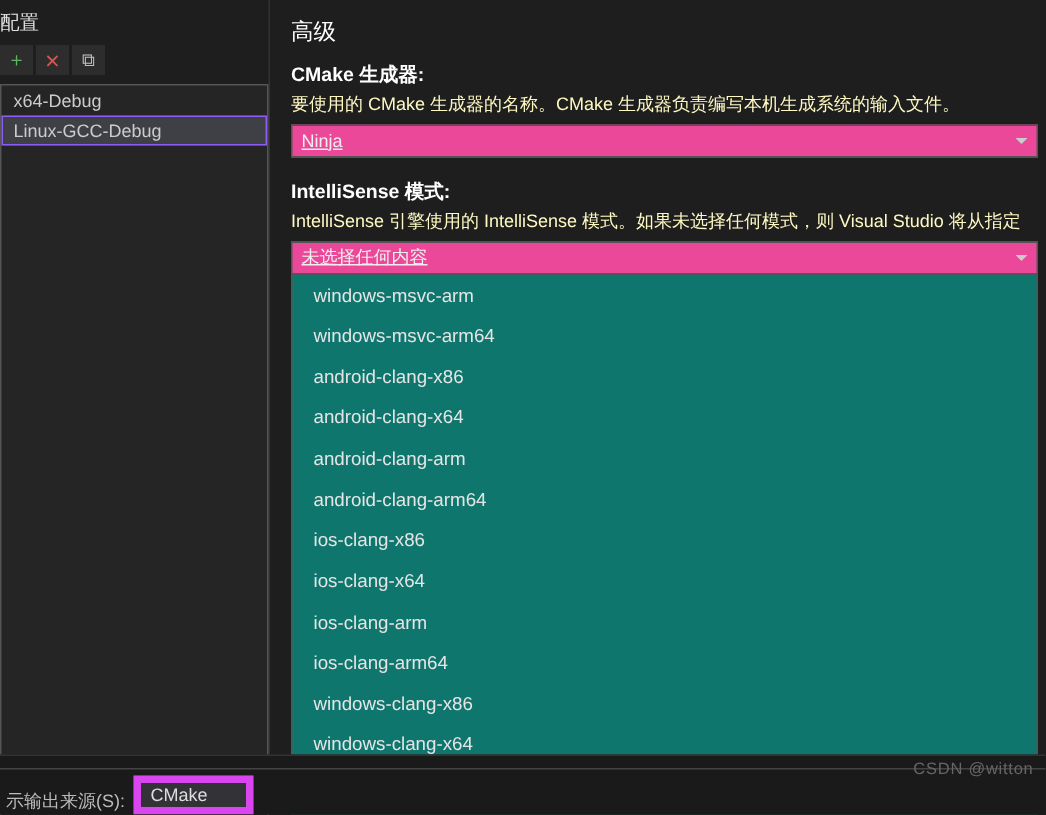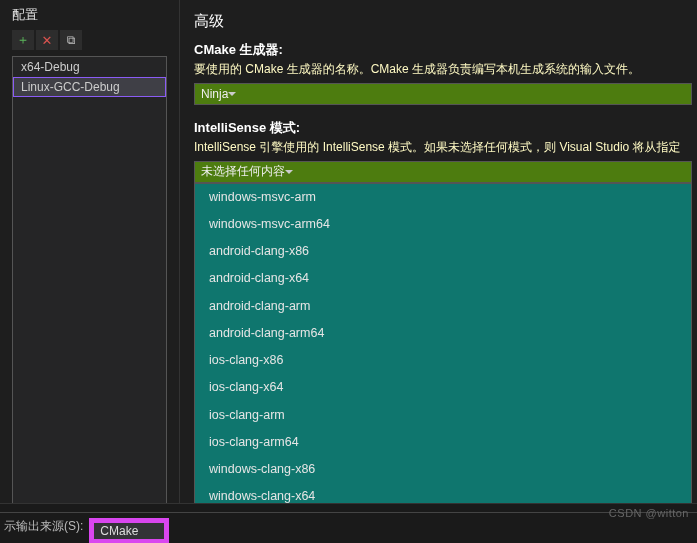--- a/index.html
+++ b/index.html
@@ -9,21 +9,21 @@
       font-family: "Microsoft YaHei", "Segoe UI", sans-serif;
       font-size: 12px;
       width: 697px;
       height: 543px;
       overflow: hidden;
       position: relative;
     }
     .container { display: flex; height: 100%; }
     .left-pane {
       width: 180px;
-      padding: 6px 12px;
+      padding: 6px 0;
       border-right: 1px solid #333;
     }
     .config-title { font-size: 13px; color: #e0e0e0; margin-bottom: 6px; }
     .toolbar { display: flex; gap: 2px; margin-bottom: 6px; align-items: center; }
     .tbtn {
       width: 22px; height: 20px;
       display: flex; align-items: center; justify-content: center;
       cursor: pointer;
       font-size: 13px;
       background: #2d2d2d;
@@ -63,30 +63,32 @@
       font-weight: bold;
       margin-bottom: 2px;
     }
     .field-desc {
       font-size: 12px;
       color: #fef9c3;
       margin-bottom: 5px;
       line-height: 1.4;
     }
     .dropdown-box {
-      background: #4d7c0f;
+      background: #ec4899;
       border: 1px solid #555;
       height: 22px;
       display: flex;
       align-items: center;
+      justify-content: space-between;
       padding: 0 6px;
       color: #eee;
       margin-bottom: 14px;
       cursor: pointer;
       width: 498px;
+      text-decoration: underline;
     }
     .caret {
       width: 0; height: 0;
       border-left: 4px solid transparent;
       border-right: 4px solid transparent;
       border-top: 4px solid #ccc;
     }
     .options-list {
       background: #0f766e;
       border: 1px solid #555;
@@ -104,21 +106,21 @@
     .bottom-strip {
       position: absolute;
       bottom: 0; left: 0; right: 0;
       height: 40px;
       border-top: 1px solid #333;
       background: #1a1a1a;
       padding: 14px 4px 0;
       font-size: 12px;
       color: #bbb;
       display: flex;
-      align-items: flex-start;
+      align-items: flex-end;
       gap: 6px;
     }
     .bottom-strip hr {
       position: absolute;
       top: 8px; left: 0; right: 0;
       border: 0; border-top: 1px solid #444;
     }
     .bottom-select {
       background: #333337;
       border: 5px solid #d946ef;

